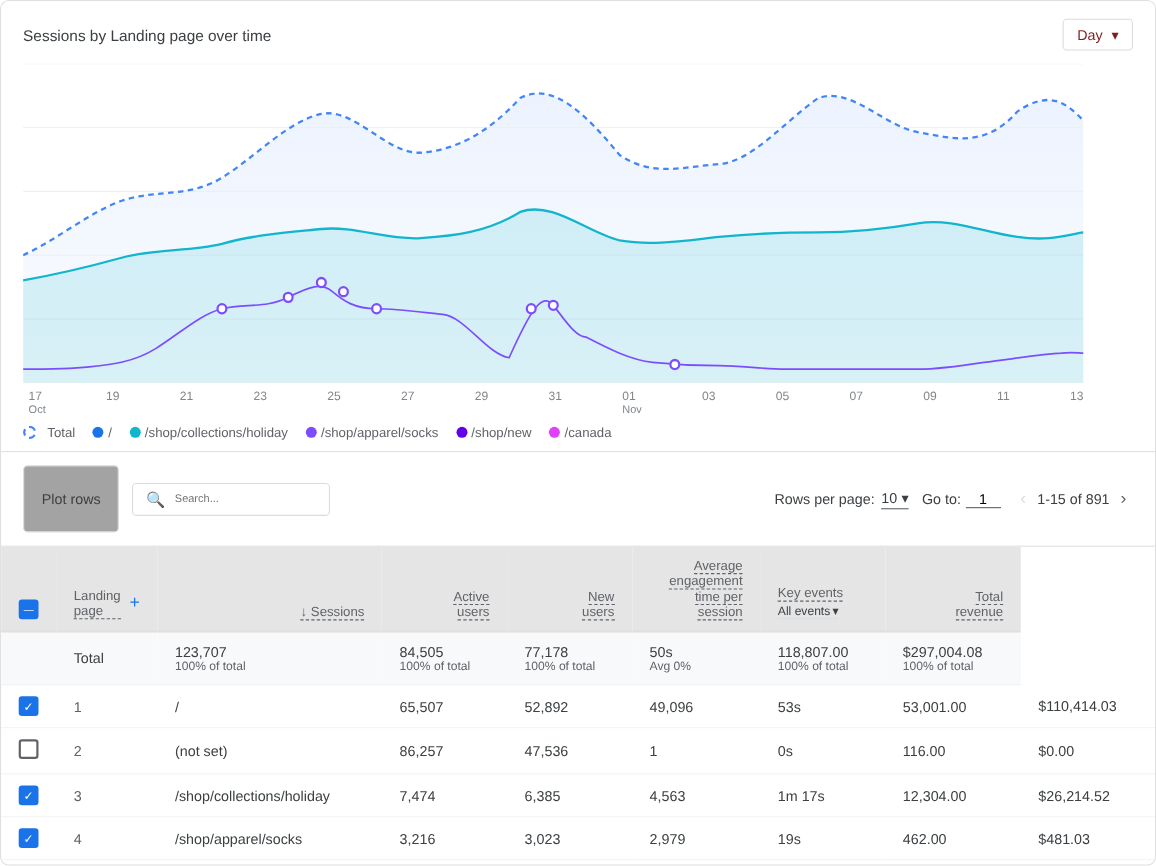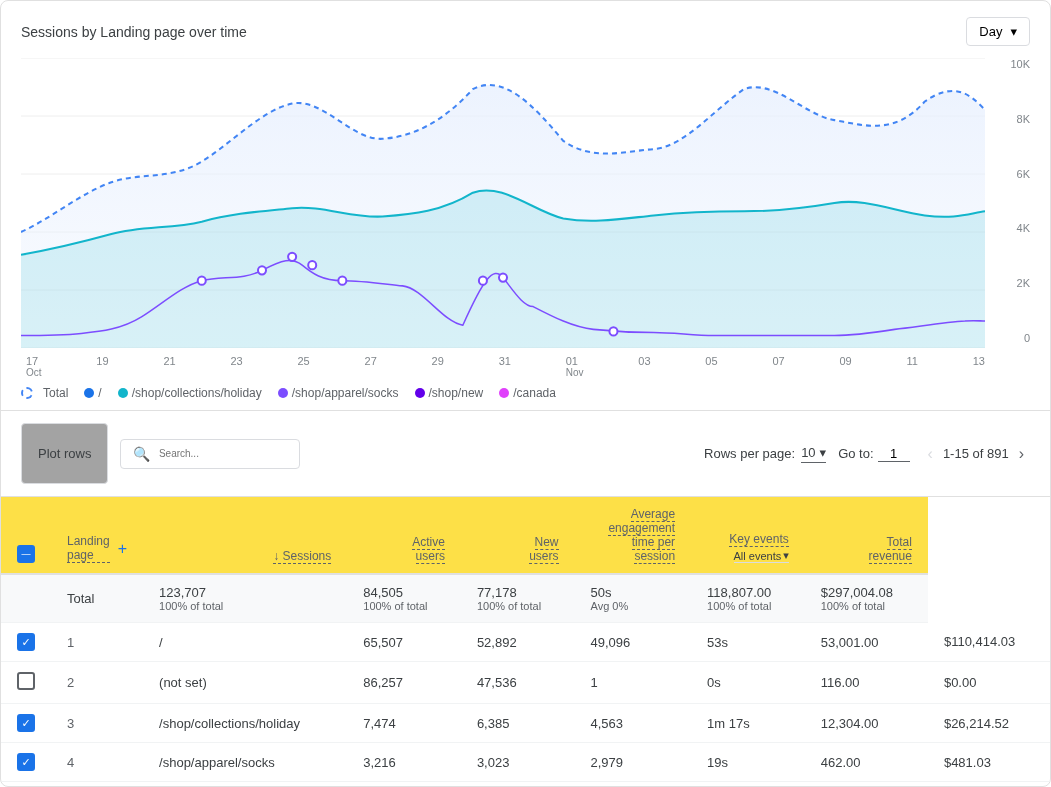--- a/index.html
+++ b/index.html
@@ -4,21 +4,21 @@
   <style>
     * { box-sizing: border-box; margin: 0; padding: 0; }
     body { font-family: 'Google Sans', Arial, sans-serif; font-size: 13px; background: #fff; color: #202124; }
     
     .container { width: 1051px; min-height: 787px; background: #fff; border: 1px solid #e0e0e0; border-radius: 8px; overflow: hidden; }
     
     
     .chart-section { padding: 16px 20px 10px 20px; border-bottom: 1px solid #e0e0e0; }
     .chart-header { display: flex; justify-content: space-between; align-items: center; margin-bottom: 12px; }
     .chart-title { font-size: 14px; color: #3c4043; font-weight: 400; }
-    .day-selector { display: flex; align-items: center; border: 1px solid #dadce0; border-radius: 4px; padding: 6px 12px; font-size: 13px; cursor: pointer; gap: 8px; color: #000000; }
+    .day-selector { display: flex; align-items: center; border: 1px solid #dadce0; border-radius: 4px; padding: 6px 12px; font-size: 13px; cursor: pointer; gap: 8px; color: #7f1d1d; }
     
     .chart-area { position: relative; height: 320px; }
     
     .y-axis-labels { position: absolute; right: 0; top: 0; bottom: 30px; width: 40px; display: flex; flex-direction: column; justify-content: space-between; align-items: flex-end; font-size: 11px; color: #80868b; padding-bottom: 4px; }
     
     .chart-svg-container { position: absolute; left: 0; right: 45px; top: 0; bottom: 30px; }
     .chart-svg-container svg { width: 100%; height: 100%; }
     
     .x-axis-labels { position: absolute; bottom: 0; left: 0; right: 45px; display: flex; justify-content: space-between; font-size: 11px; color: #80868b; padding-left: 5px; text-align: right; }
     .x-label { display: flex; flex-direction: column; align-items: flex-start; }
@@ -57,23 +57,23 @@
     .checkbox-cell { width: 40px; }
     .num-cell { width: 30px; color: #5f6368; }
     
     .checkbox { width: 16px; height: 16px; border-radius: 2px; cursor: pointer; }
     .checkbox-checked { background: #1a73e8; border: 2px solid #1a73e8; display: flex; align-items: center; justify-content: center; }
     .checkbox-checked::after { content: '✓'; color: #fff; font-size: 11px; }
     .checkbox-unchecked { border: 2px solid #5f6368; display: inline-block; }
     .checkbox-minus { background: #1a73e8; border: 2px solid #1a73e8; display: flex; align-items: center; justify-content: center; }
     .checkbox-minus::after { content: '—'; color: #fff; font-size: 9px; line-height: 1; }
     
-    .header-row th { background: #fde047; }
-    
-    .key-events-header { display: flex; flex-direction: column; align-items: flex-end; gap: 2px; }
+    .header-row th { background: #e5e5e5; }
+    
+    .key-events-header { display: flex; flex-direction: column; align-items: flex-start; gap: 2px; }
     .all-events-filter { display: flex; align-items: center; gap: 2px; font-size: 11px; color: #3c4043; font-weight: 400; border-bottom: 1px solid #dadce0; cursor: pointer; }
     
     .add-icon { color: #1a73e8; cursor: pointer; font-size: 16px; margin-left: 4px; }
     
     .landing-page-header { display: flex; align-items: center; gap: 4px; }
   </style>
 </head>
 <body>
 
 <div class="container">
@@ -82,28 +82,20 @@
     <div class="chart-header">
       <span class="chart-title">Sessions by Landing page over time</span>
       <div class="day-selector">
         <span>Day</span>
         <span>▾</span>
       </div>
     </div>
 
     <div class="chart-area">
 
-      <div class="y-axis-labels">
-        <span>10K</span>
-        <span>8K</span>
-        <span>6K</span>
-        <span>4K</span>
-        <span>2K</span>
-        <span>0</span>
-      </div>
 
       <div class="chart-svg-container">
         <svg viewBox="0 0 960 280" preserveAspectRatio="none" xmlns="http://www.w3.org/2000/svg">
 
           <line x1="0" y1="0" x2="960" y2="0" stroke="#e0e0e0" stroke-width="0.5"></line>
           <line x1="0" y1="56" x2="960" y2="56" stroke="#e0e0e0" stroke-width="0.5"></line>
           <line x1="0" y1="112" x2="960" y2="112" stroke="#e0e0e0" stroke-width="0.5"></line>
           <line x1="0" y1="168" x2="960" y2="168" stroke="#e0e0e0" stroke-width="0.5"></line>
           <line x1="0" y1="224" x2="960" y2="224" stroke="#e0e0e0" stroke-width="0.5"></line>
           <line x1="0" y1="280" x2="960" y2="280" stroke="#e0e0e0" stroke-width="0.5"></line>

